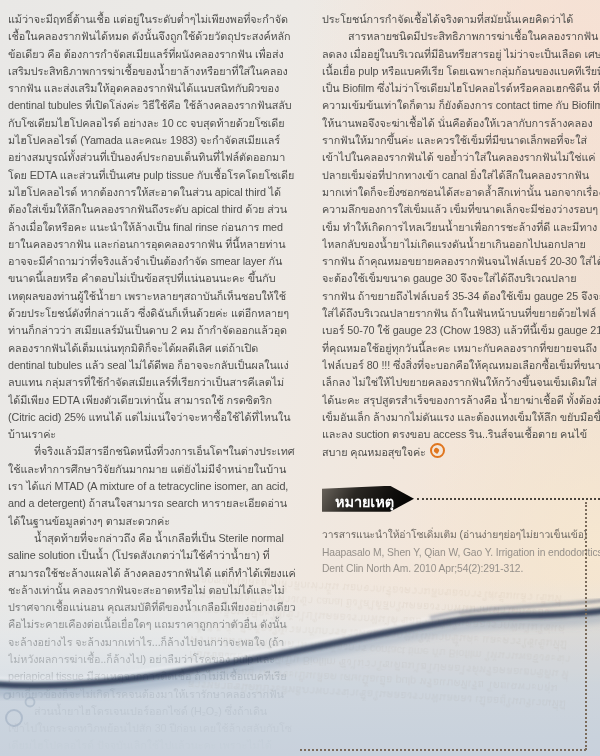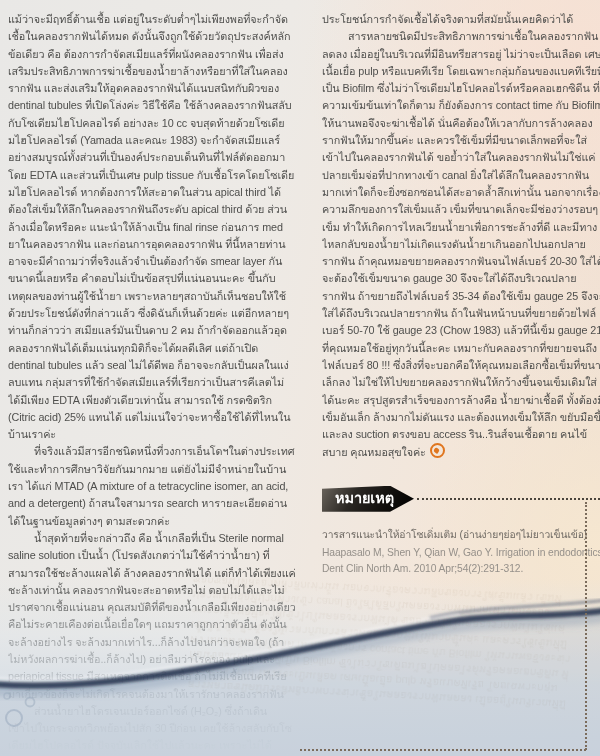--- a/index.html
+++ b/index.html
@@ -19,21 +19,21 @@
   .p.indent{text-indent:26px;}
 
   .end-icon{display:inline-block;width:11px;height:11px;border:2px solid #e0761f;
             border-radius:50%;position:relative;vertical-align:-2px;margin-left:4px;}
   .end-icon i{position:absolute;left:2.5px;top:2.5px;width:5px;height:5px;background:#e0761f;
               border-radius:50% 50% 0 50%;transform:rotate(35deg);}
 
   .note{margin-top:24px;}
   .note-header{display:flex;align-items:center;}
   .note-tag{width:92px;height:26px;color:#ffffff;font-weight:bold;font-size:14.5px;
-            display:flex;align-items:center;padding-left:13px;box-sizing:border-box;
+            display:flex;align-items:flex-end;padding-left:13px;box-sizing:border-box;
             clip-path:polygon(0 12%,74% 0,100% 50%,74% 100%,0 100%);
             background:linear-gradient(120deg,#6b655d 0%,#2a2723 35%,#100e0c 70%,#000 100%);
             flex:0 0 auto;}
   .note-dots{flex:1;height:0;border-top:2px dotted #4a443c;margin:0 8px 0 3px;}
   .note-desc{margin:15px 0 2px;font-size:10.3px;color:#6d6862;line-height:15.5px;}
   .note-cite{margin:3px 0 8px;font-size:10.3px;line-height:15.5px;color:#95908a;}
 
   .water{position:absolute;left:0;top:578px;width:600px;height:178px;z-index:3;
          pointer-events:none;overflow:hidden;}
   .water-bg{position:absolute;inset:0;

